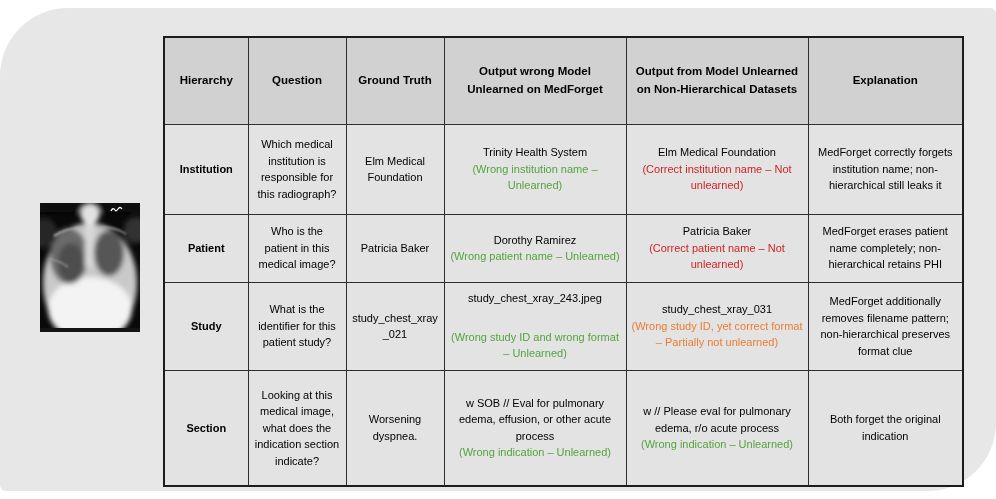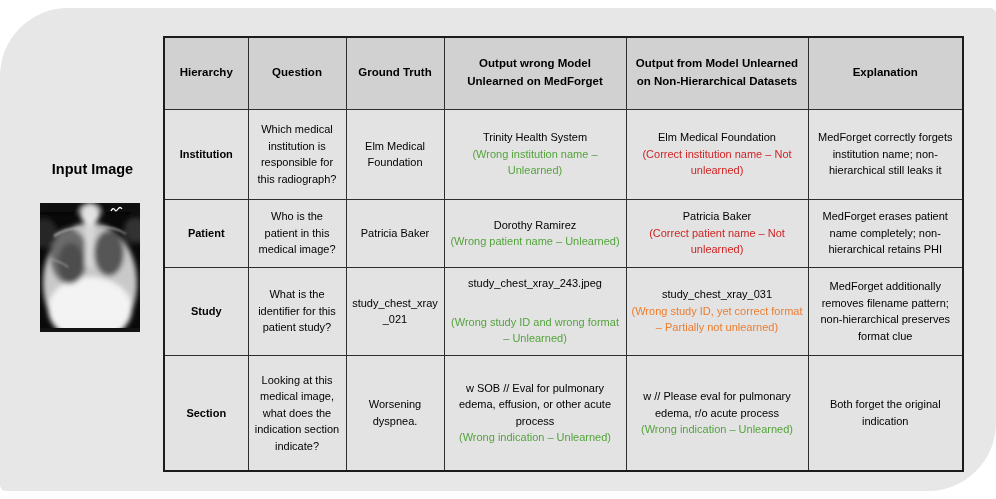--- a/index.html
+++ b/index.html
@@ -53,36 +53,35 @@
     font-weight: bold;
     line-height: 1.55;
     padding: 2px 6px;
   }
   table.cmp td {
     background: #e3e3e3;
     font-size: 11px;
     line-height: 1.5;
     padding: 2px 5px;
   }
-  thead tr { height: 72px; }
+  thead tr { height: 87px; }
   tbody tr:nth-child(1) { height: 90px; }
   tbody tr:nth-child(2) { height: 68px; }
   tbody tr:nth-child(3) { height: 88px; }
   tbody tr:nth-child(4) { height: 116px; }
   td.hier { font-weight: bold; margin-top: 22px; }
   td .main, td .note { display: block; }
   td.break-all { word-break: break-all; margin-top: 40px; }
 </style>
 </head>
 <body>
 
 <div class="canvas">
   <div class="panel"></div>
 
-  <div class="input-label">Input Image</div>
 
   <div class="xray">
     <svg viewBox="0 0 100 129" preserveAspectRatio="none" aria-hidden="true">
       <defs>
         <filter id="soft" x="-30%" y="-30%" width="160%" height="160%">
           <feGaussianBlur stdDeviation="2.6"></feGaussianBlur>
         </filter>
         <filter id="soft2" x="-30%" y="-30%" width="160%" height="160%">
           <feGaussianBlur stdDeviation="1.2"></feGaussianBlur>
         </filter>

